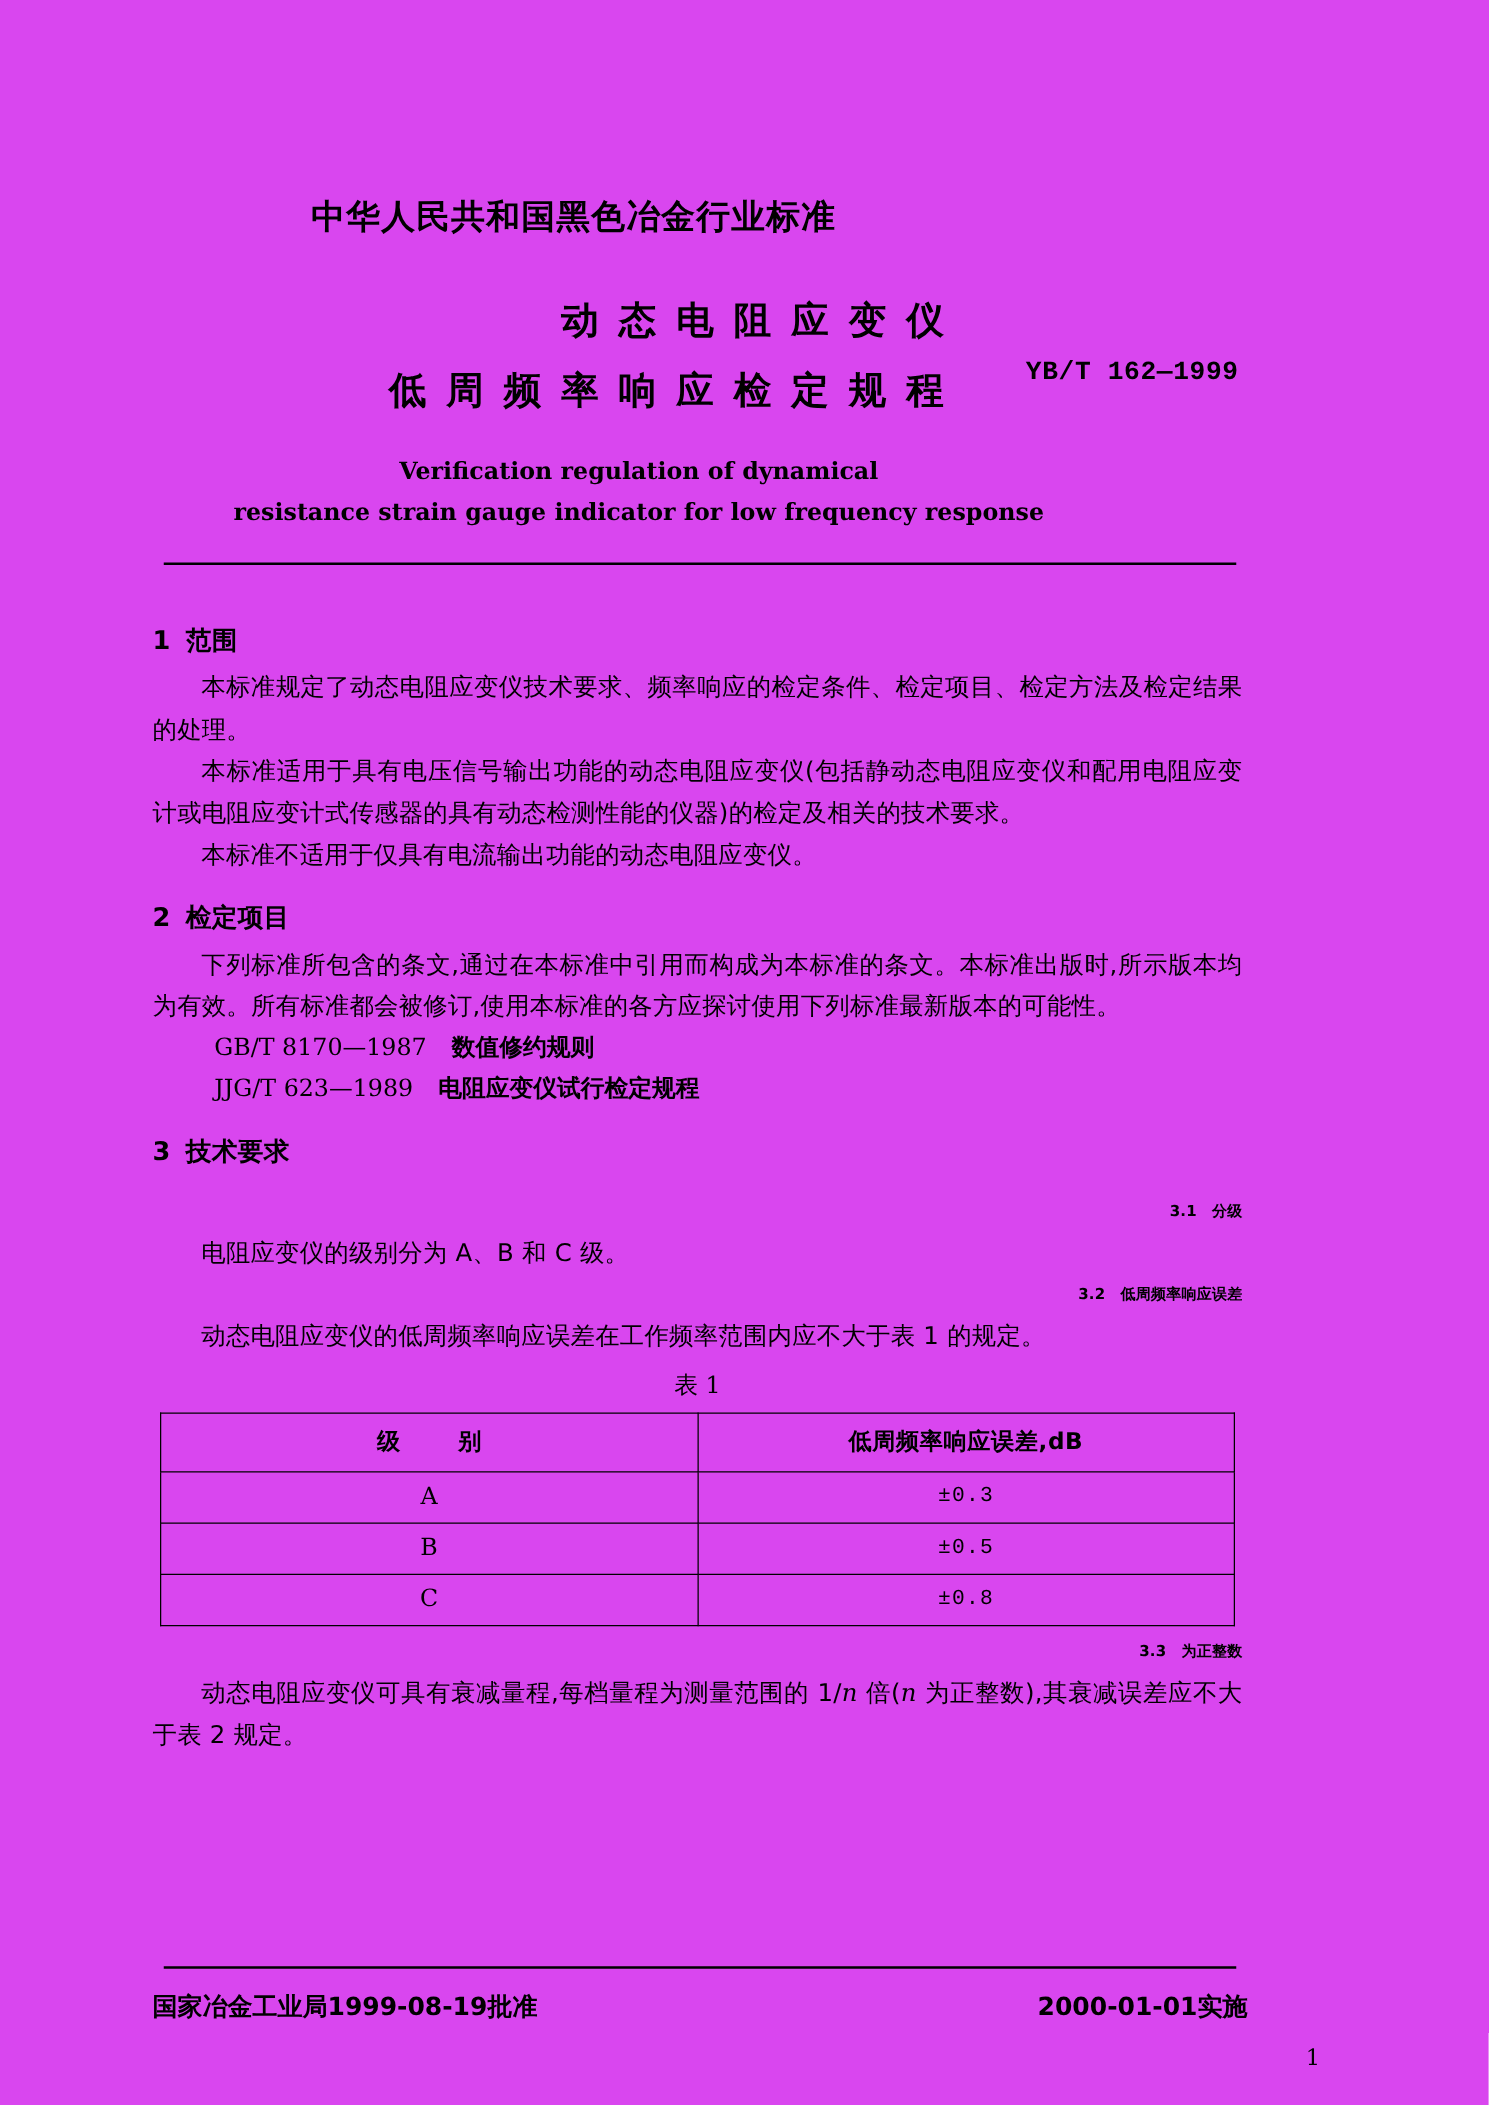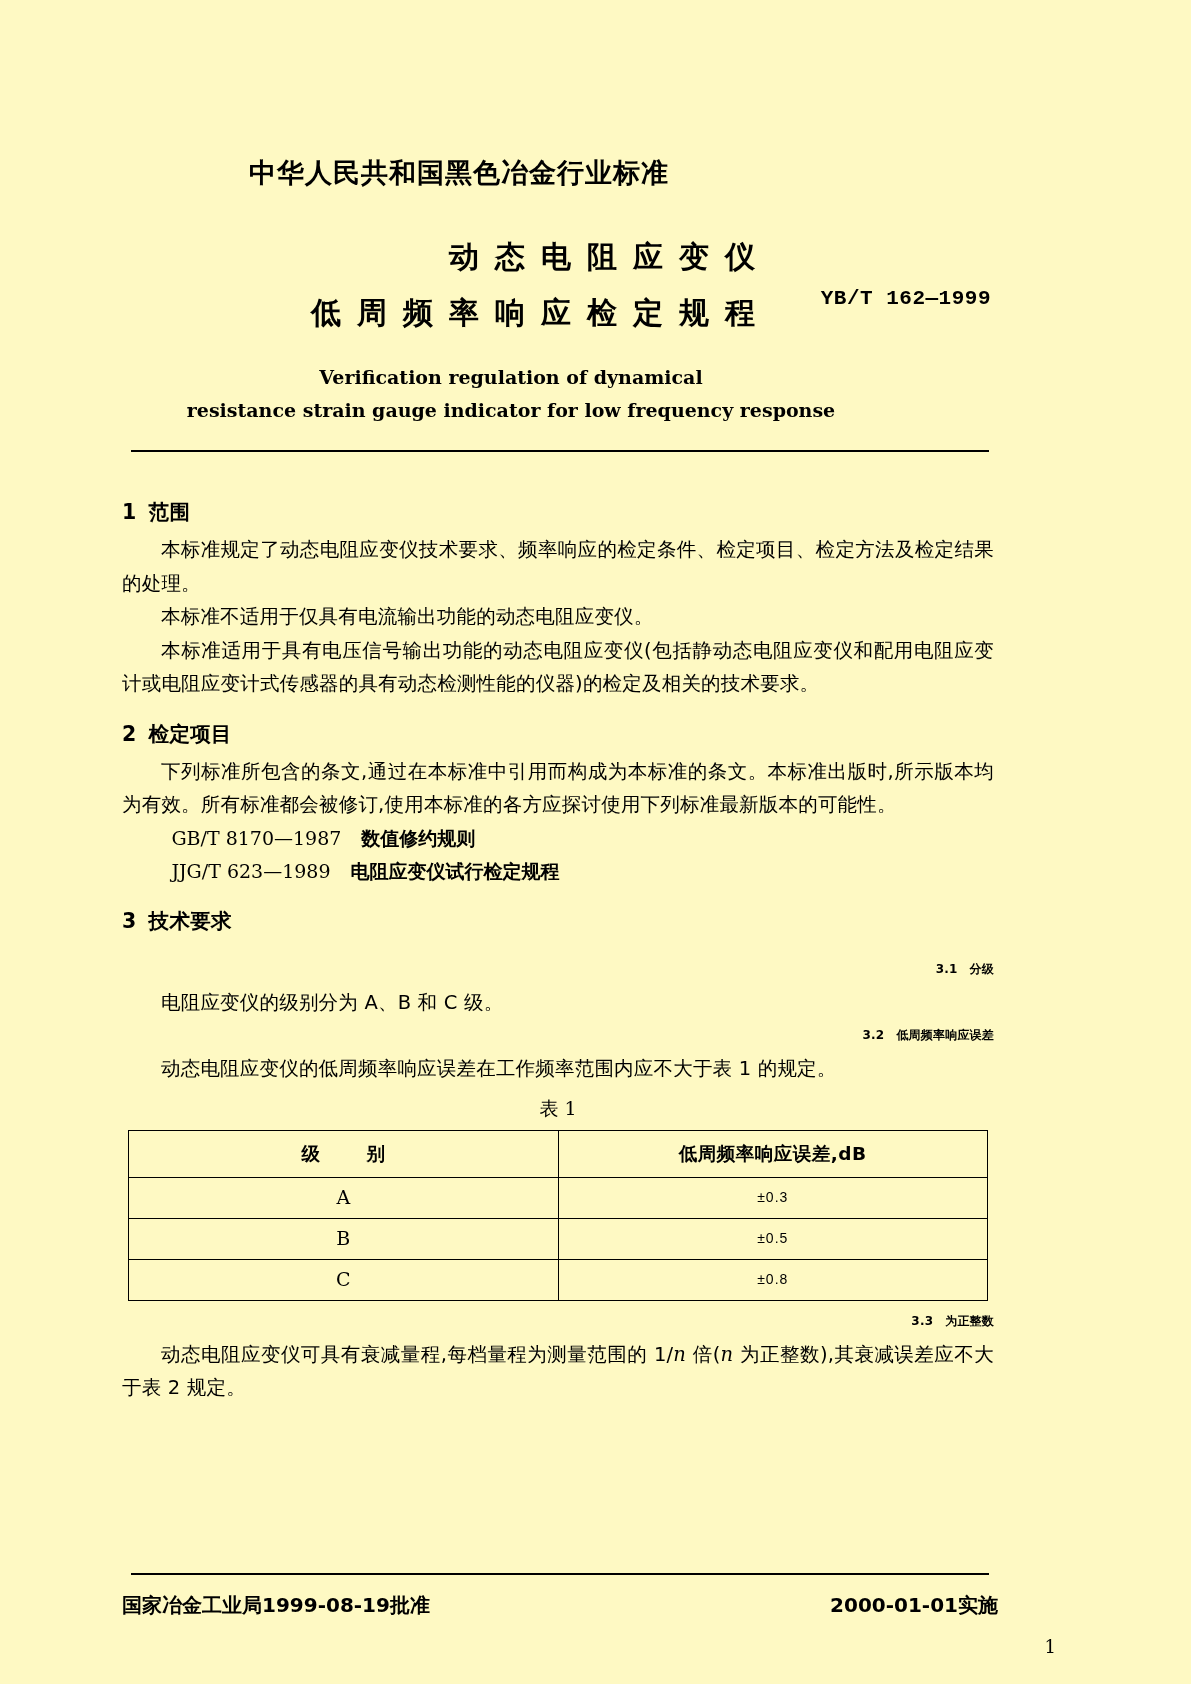--- a/index.html
+++ b/index.html
@@ -5,21 +5,21 @@
   html, body {
     margin: 0;
     padding: 0;
     background: #ffffff;
   }
   .page {
     position: relative;
     width: 1191px;
     height: 1684px;
     margin: 0 auto;
-    background: #fef9c3;
+    background: #d946ef;
     color: #000000;
     font-family: "DejaVu Sans", "Liberation Sans", sans-serif;
     overflow: hidden;
   }
 
   
   .header-zone {
     position: absolute;
     left: 131px;
     top: 155px;
@@ -147,22 +147,22 @@
     font-size: 18.5px;
     padding: 3px 0;
   }
   table.t1 td.head {
     font-weight: bold;
     letter-spacing: 0.5px;
     margin-top: 12px;
   }
   table.t1 td.head.lvl { letter-spacing: 14px; text-indent: 14px; }
   table.t1 td.val {
-    font-family: Liberation Sans, sans-serif;
-    font-size: 14px;
+    font-family: Liberation Mono, monospace;
+    font-size: 17px;
     letter-spacing: 1px;
   }
   table.t1 td.cls {
     font-family: "DejaVu Serif", "Liberation Serif", serif;
     font-size: 19px;
   }
   table.t1 tr.hdr td { height: 40px; }
 
   
   .rule-bot {
@@ -216,22 +216,22 @@
   </div>
 
   <div class="rule-top"></div>
 
   <div class="body-zone">
 
     <div class="h-sec">
       <span class="num">1</span><span>范围</span>
     </div>
     <p class="para">本标准规定了动态电阻应变仪技术要求、频率响应的检定条件、检定项目、检定方法及检定结果的处理。</p>
+    <p class="para">本标准适用于具有电压信号输出功能的动态电阻应变仪(包括静动态电阻应变仪和配用电阻应变计或电阻应变计式传感器的具有动态检测性能的仪器)的检定及相关的技术要求。</p>
     <p class="para">本标准不适用于仅具有电流输出功能的动态电阻应变仪。</p>
-    <p class="para">本标准适用于具有电压信号输出功能的动态电阻应变仪(包括静动态电阻应变仪和配用电阻应变计或电阻应变计式传感器的具有动态检测性能的仪器)的检定及相关的技术要求。</p>
 
     <div class="gap-md"></div>
 
     <div class="h-sec">
       <span class="num">2</span><span>检定项目</span>
     </div>
     <p class="para">下列标准所包含的条文,通过在本标准中引用而构成为本标准的条文。本标准出版时,所示版本均为有效。所有标准都会被修订,使用本标准的各方应探讨使用下列标准最新版本的可能性。</p>
 
     <p class="ref-line">
       <span>GB/T 8170—1987</span><span class="cn">数值修约规则</span>

